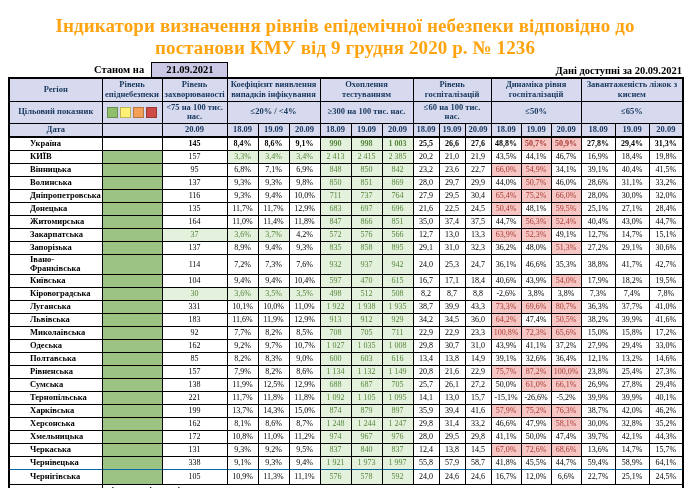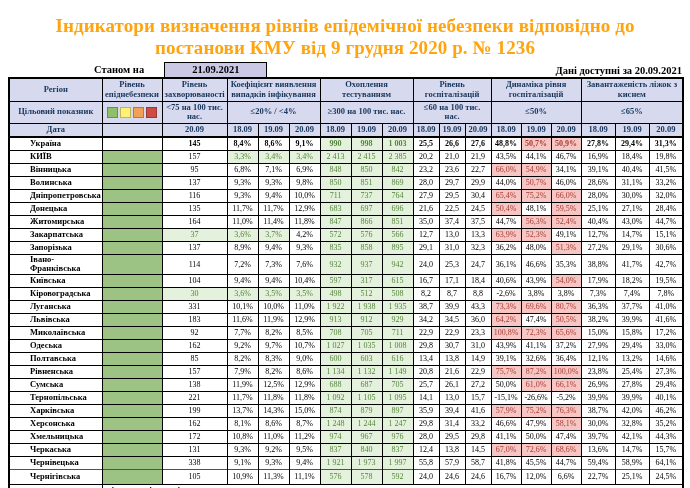--- a/index.html
+++ b/index.html
@@ -9,25 +9,25 @@
   }
   .page{padding:0 8px;}
   .title{
     margin-top:15px;text-align:center;font-weight:bold;font-size:19px;
     color:var(--title-color);letter-spacing:.1px;
   }
   .topbar{
     display:flex;justify-content:space-between;align-items:flex-end;
     margin-top:3px;
   }
-  .asof{display:flex;align-items:center;gap:20px;margin-left:86px;}
+  .asof{display:flex;align-items:center;gap:7px;margin-left:86px;}
   .asof-label{font-weight:bold;font-size:10.5px;}
   .datebox{
     border:1px solid #000;border-bottom:none;background:var(--date-box-bg);
-    padding:1px 27px 2px;font-weight:bold;font-size:10.5px;
+    padding:1px 14px 2px;font-weight:bold;font-size:10.5px;
   }
   .avail{font-weight:bold;font-size:10.5px;padding-bottom:1px;text-align:right;}
 
   table{
     border-collapse:collapse;table-layout:fixed;width:674px;
     border:2px solid #000;
   }
   th,td{border:1px solid #000;overflow:hidden;}
   thead th{
     background:var(--header-bg);color:var(--header-text);
@@ -333,21 +333,21 @@
           <td>42,7%</td>
         </tr>
         <tr>
           <td class="name">Київська</td>
           <td class="level-green"></td>
           <td>104</td>
           <td>9,4%</td>
           <td>9,4%</td>
           <td>10,4%</td>
           <td class="good">597</td>
-          <td class="good">317</td>
+          <td class="good">470</td>
           <td class="good">615</td>
           <td>16,7</td>
           <td>17,1</td>
           <td>18,4</td>
           <td>40,6%</td>
           <td>43,9%</td>
           <td class="bad">54,0%</td>
           <td>17,9%</td>
           <td>18,2%</td>
           <td>19,5%</td>

